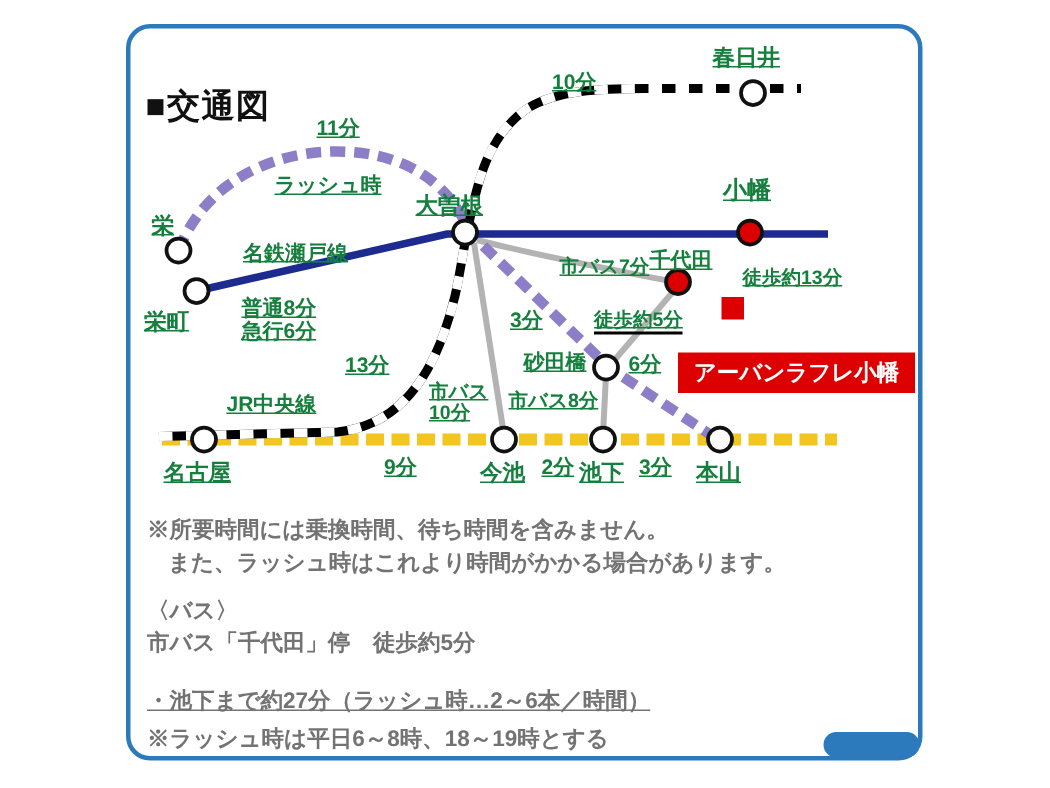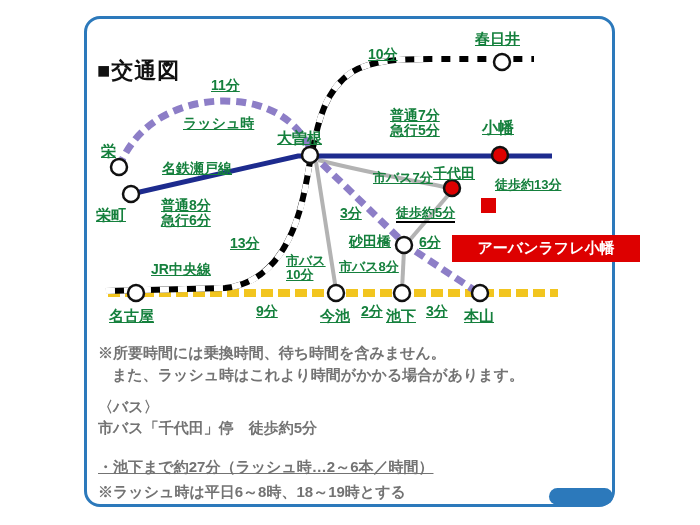--- a/index.html
+++ b/index.html
@@ -23,21 +23,21 @@
   .pre{white-space:pre-line;}
   .s15{font-size:15px;}
   .s16{font-size:16px;}
   .s13{font-size:13px;}
   .underlined{border-bottom:2px solid #000;padding-bottom:1px;}
   #page-title{
     position:absolute;left:97px;top:27px;z-index:2;
     font-size:22px;font-weight:700;letter-spacing:1px;margin-top:29px;
   }
   #property-box{
-    position:absolute;left:452px;top:235px;width:188px;height:27px;z-index:3;
+    position:absolute;left:452px;top:235px;width:158px;height:27px;z-index:3;
     background:#dd0000;color:#ffffff;font-size:15px;font-weight:700;
     display:flex;align-items:center;justify-content:center;white-space:nowrap;
   }
   .note{
     position:absolute;z-index:2;font-size:15px;font-weight:600;white-space:nowrap;color:#737373;
   }
 </style>
 </head>
 <body>
 
@@ -75,22 +75,20 @@
     <circle cx="402" cy="293" r="8" fill="#ffffff" stroke="#111111" stroke-width="2.5"></circle>
     <circle cx="480" cy="293" r="8" fill="#ffffff" stroke="#111111" stroke-width="2.5"></circle>
     <circle cx="500" cy="155" r="8" fill="#dd0000" stroke="#111111" stroke-width="2.5"></circle>
     <circle cx="452" cy="188" r="8" fill="#dd0000" stroke="#111111" stroke-width="2.5"></circle>
   </svg>
 
   <span class="lbl s15" style="left:475px;top:31px;">春日井</span>
   <span class="lbl" style="left:368px;top:47px;">10分</span>
   <span class="lbl" style="left:211px;top:78px;">11分</span>
   <span class="lbl" style="left:183px;top:116px;">ラッシュ時</span>
-  <span class="lbl pre" style="left:390px;top:108px;">普通7分
-急行5分</span>
   <span class="lbl s16" style="left:482px;top:119px;">小幡</span>
   <span class="lbl s15" style="left:277px;top:130px;">大曽根</span>
   <span class="lbl" style="left:162px;top:161px;">名鉄瀬戸線</span>
   <span class="lbl s15" style="left:101px;top:143px;">栄</span>
   <span class="lbl s15" style="left:96px;top:207px;">栄町</span>
   <span class="lbl pre" style="left:161px;top:198px;">普通8分
 急行6分</span>
   <span class="lbl s13" style="left:373px;top:171px;">市バス7分</span>
   <span class="lbl" style="left:433px;top:166px;">千代田</span>
   <span class="lbl s13" style="left:495px;top:178px;">徒歩約13分</span>

